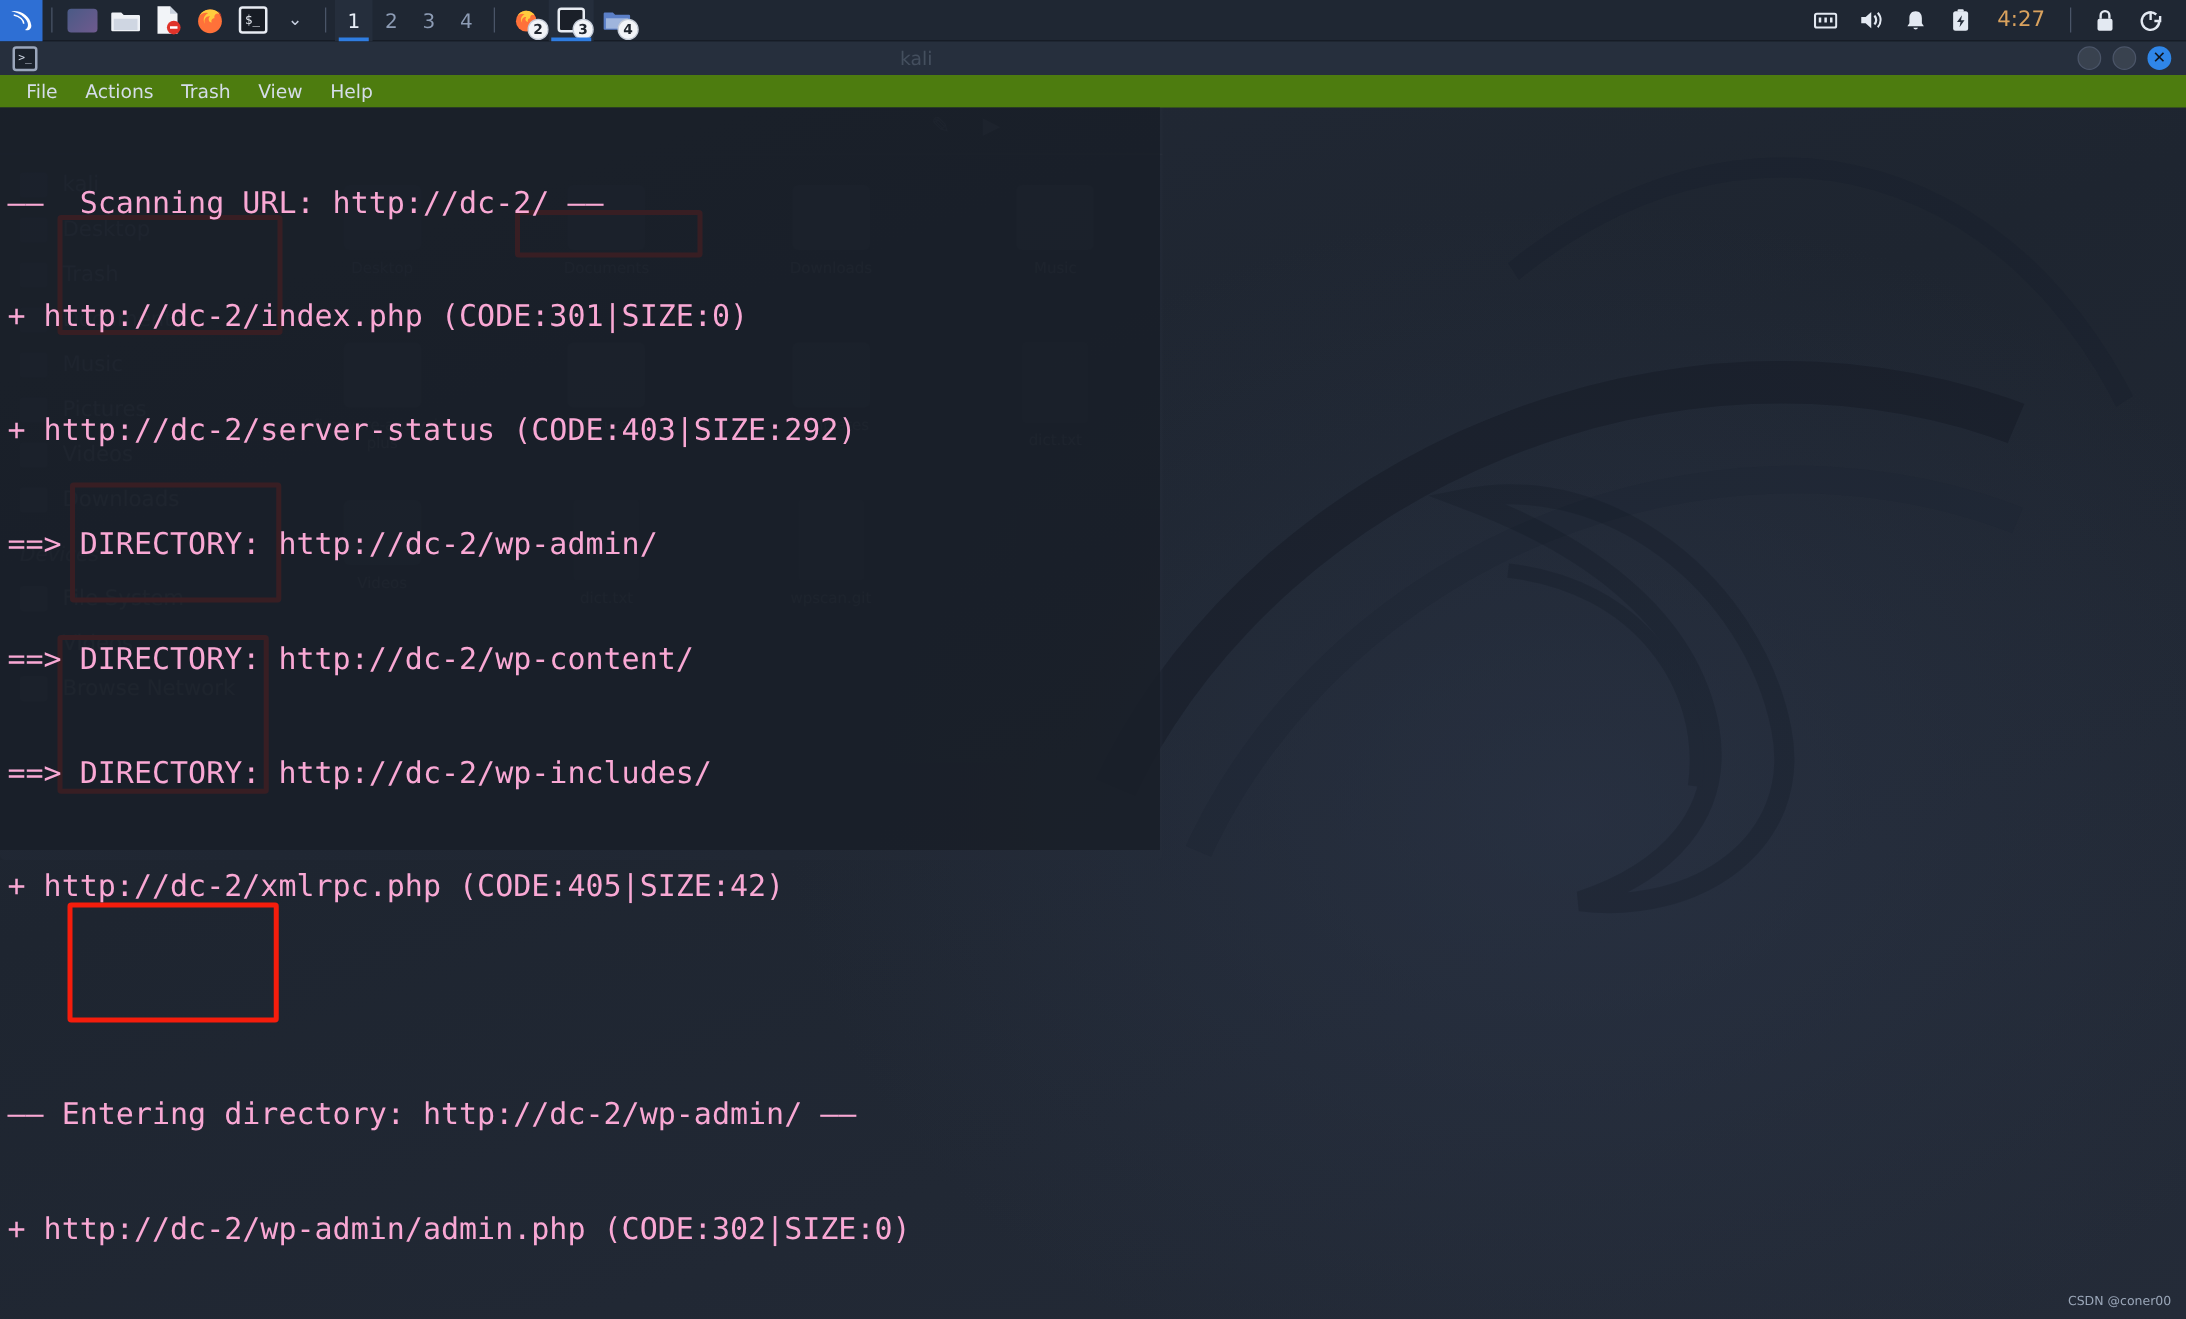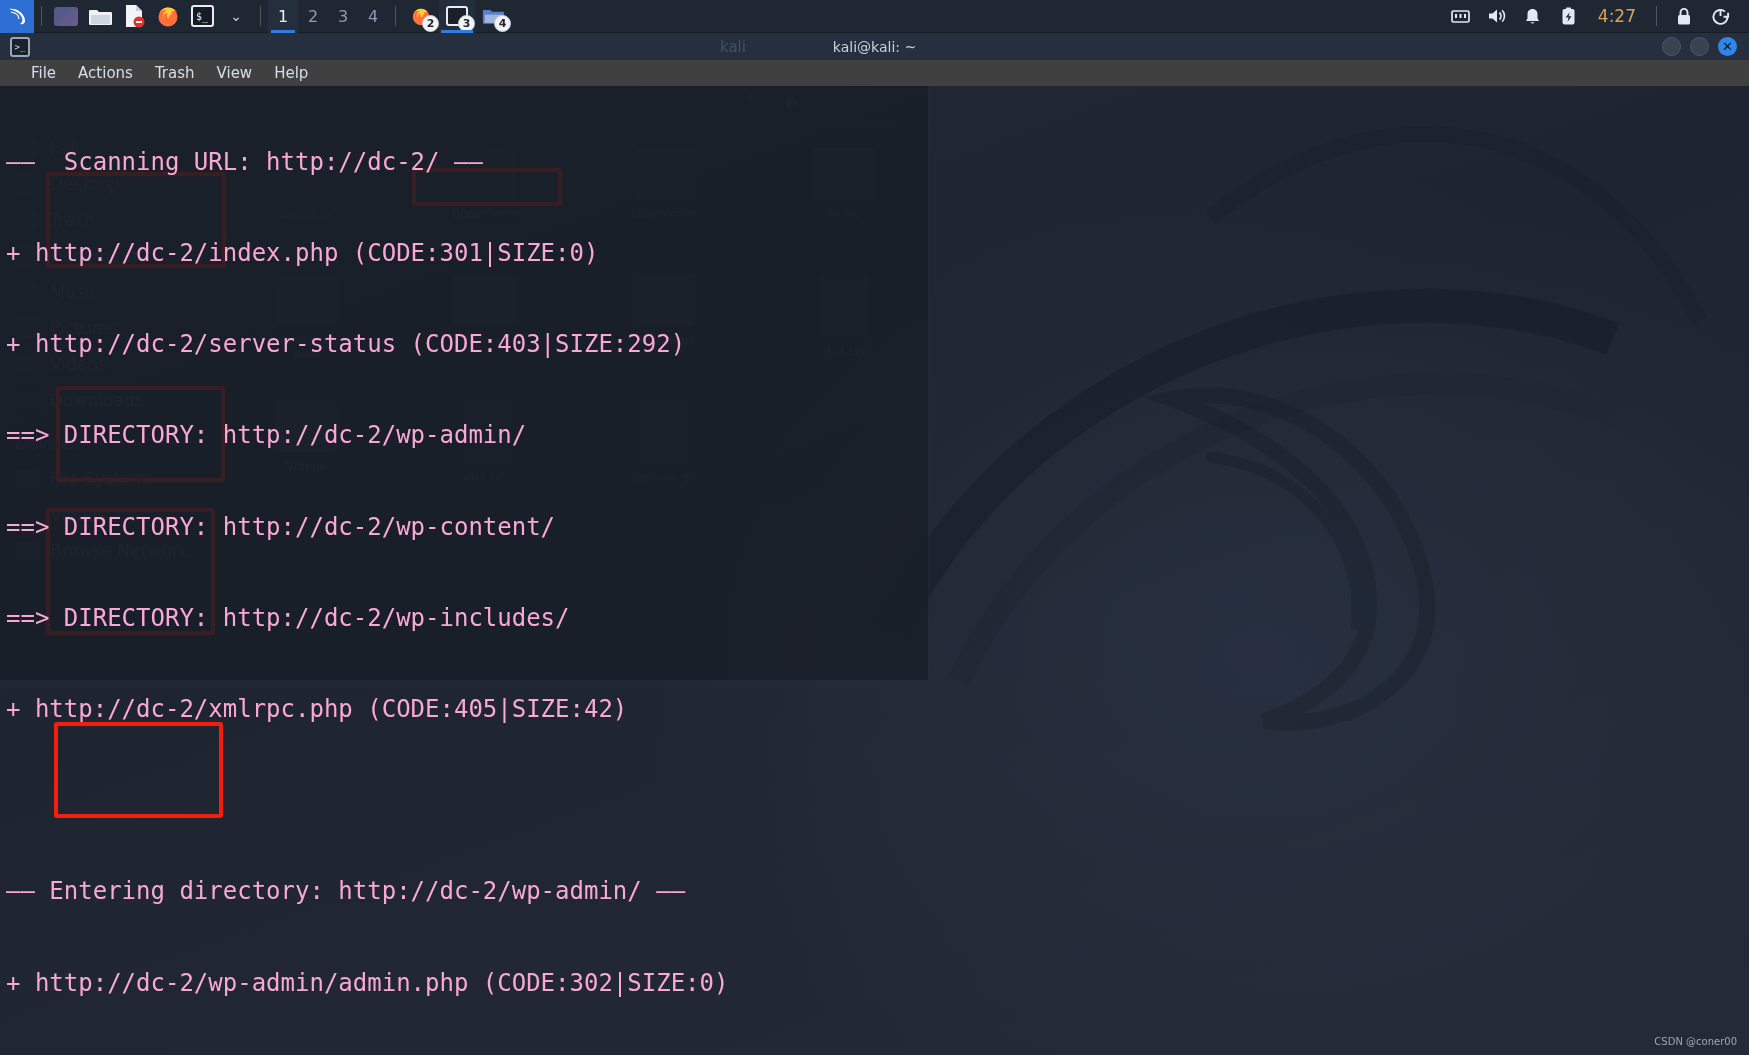--- a/index.html
+++ b/index.html
@@ -175,22 +175,22 @@
   .wctl.min { background: #39424f; border: 1px solid #4b5healthy; border: 1px solid #4b5568; }
   .wctl.max { background: #39424f; border: 1px solid #4b5568; }
   .wctl.close {
     background: #2f86e8; color: #10151d;
     display: flex; align-items: center; justify-content: center;
     font-size: 13px; font-weight: bold; line-height: 1;
   }
 
   #term-menubar {
     position: absolute; left: 0; top: 27px; width: 1749px; height: 26px;
-    display: flex; align-items: center; gap: 0px; padding-left: 20px;
-    background: #404040;
+    display: flex; align-items: center; gap: 0px; padding-left: 10px;
+    background: #4d7c0f;
   }
   #term-menubar .mi {
     font-size: 15px; color: #d5dde9; padding: 2px 11px;
   }
 
   #term-body {
     position: absolute; left: 0; top: 53px;
     width: 928px; height: 594px;
     background: rgba(24,30,40,0.86);
   }
@@ -466,21 +466,20 @@
       </svg>
     </div>
   </div>
 </div>
 
 <div id="term">
 
   <div id="term-titlebar">
     <div class="tb-icon">&gt;_</div>
     <div class="tb-ghost">kali</div>
-    <div class="tb-title">kali@kali: ~</div>
     <div class="tb-controls">
       <div class="wctl min"></div>
       <div class="wctl max"></div>
       <div class="wctl close">
           <span>✕</span>
         </div>
     </div>
   </div>
 
   <div id="term-menubar">

